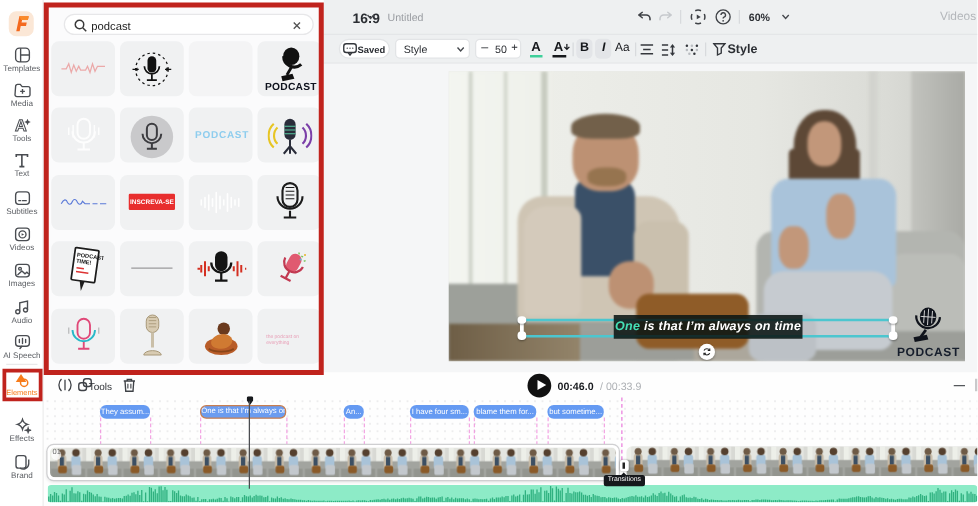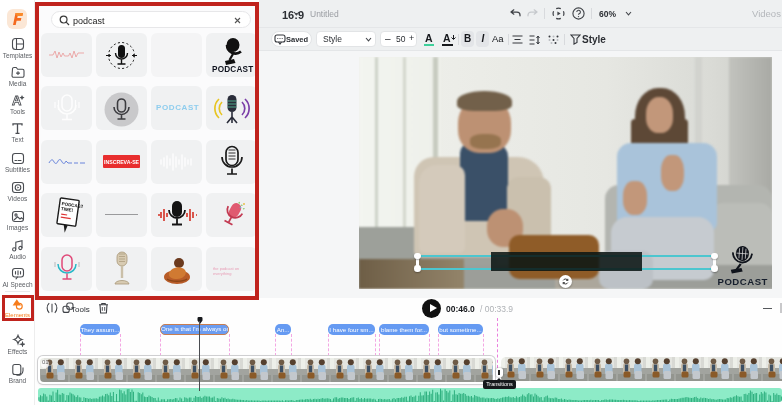--- a/index.html
+++ b/index.html
@@ -158,20 +158,21 @@
         <div class="abs" style="left:258px;top:86px;width:100px;height:88px;background:#a9c3da;border-radius:14px 14px 8px 8px;"></div>
         <div class="abs" style="left:302px;top:98px;width:23px;height:36px;background:#c2977a;border-radius:42%;"></div>
         <div class="abs" style="left:264px;top:124px;width:24px;height:34px;background:#c2977a;border-radius:42%;"></div>
         <div class="abs" style="left:252px;top:160px;width:103px;height:63px;background:#c6cbd0;border-radius:16px 16px 10px 10px;"></div>
         <div class="abs" style="left:240px;top:194px;width:54px;height:38px;background:#bcc1c6;border-radius:10px;"></div>
       </div>
 
       <div class="abs" style="left:58px;top:198px;width:296px;height:2px;background:#4cc6cf;"></div>
       <div class="abs" style="left:58px;top:210.5px;width:296px;height:2px;background:#4cc6cf;"></div>
       <div class="abs" style="left:132px;top:195px;width:151px;height:19px;background:rgba(12,22,20,0.87);"></div>
+      <div class="abs" style="left:132px;top:195px;width:151px;height:19px;font-size:10px;line-height:19.5px;text-align:center;font-weight:bold;font-style:italic;color:#fff;letter-spacing:0.2px;white-space:nowrap;"><span style="color:#45e0b6;">One</span> is that I’m always on time</div>
       <div class="abs" style="left:56.5px;top:199px;width:3px;height:11px;background:#fff;"></div>
       <div class="abs" style="left:55px;top:195.9px;width:6.5px;height:6.5px;border-radius:50%;background:#fff;box-shadow:0 1px 1.5px rgba(0,0,0,0.3);"></div>
       <div class="abs" style="left:55px;top:208.2px;width:6.5px;height:6.5px;border-radius:50%;background:#fff;box-shadow:0 1px 1.5px rgba(0,0,0,0.3);"></div>
       <div class="abs" style="left:353.5px;top:199px;width:3px;height:11px;background:#fff;"></div>
       <div class="abs" style="left:352px;top:195.9px;width:6.5px;height:6.5px;border-radius:50%;background:#fff;box-shadow:0 1px 1.5px rgba(0,0,0,0.3);"></div>
       <div class="abs" style="left:352px;top:208.2px;width:6.5px;height:6.5px;border-radius:50%;background:#fff;box-shadow:0 1px 1.5px rgba(0,0,0,0.3);"></div>
       <div class="abs" style="left:200px;top:218px;width:13px;height:13px;background:#fff;border-radius:50%;box-shadow:0 1px 2px rgba(0,0,0,0.3);"></div>
       <svg class="abs" style="left:203px;top:221px" width="7" height="7" viewBox="0 0 7 7" fill="none" stroke="#222" stroke-width="0.9">
         <path d="M1.2 2.4 a2.6 2.6 0 0 1 4.6 0 M5.8 4.6 a2.6 2.6 0 0 1 -4.6 0"></path>
         <path d="M5.8 0.8 v1.6 h-1.6 M1.2 6.2 v-1.6 h1.6"></path>

